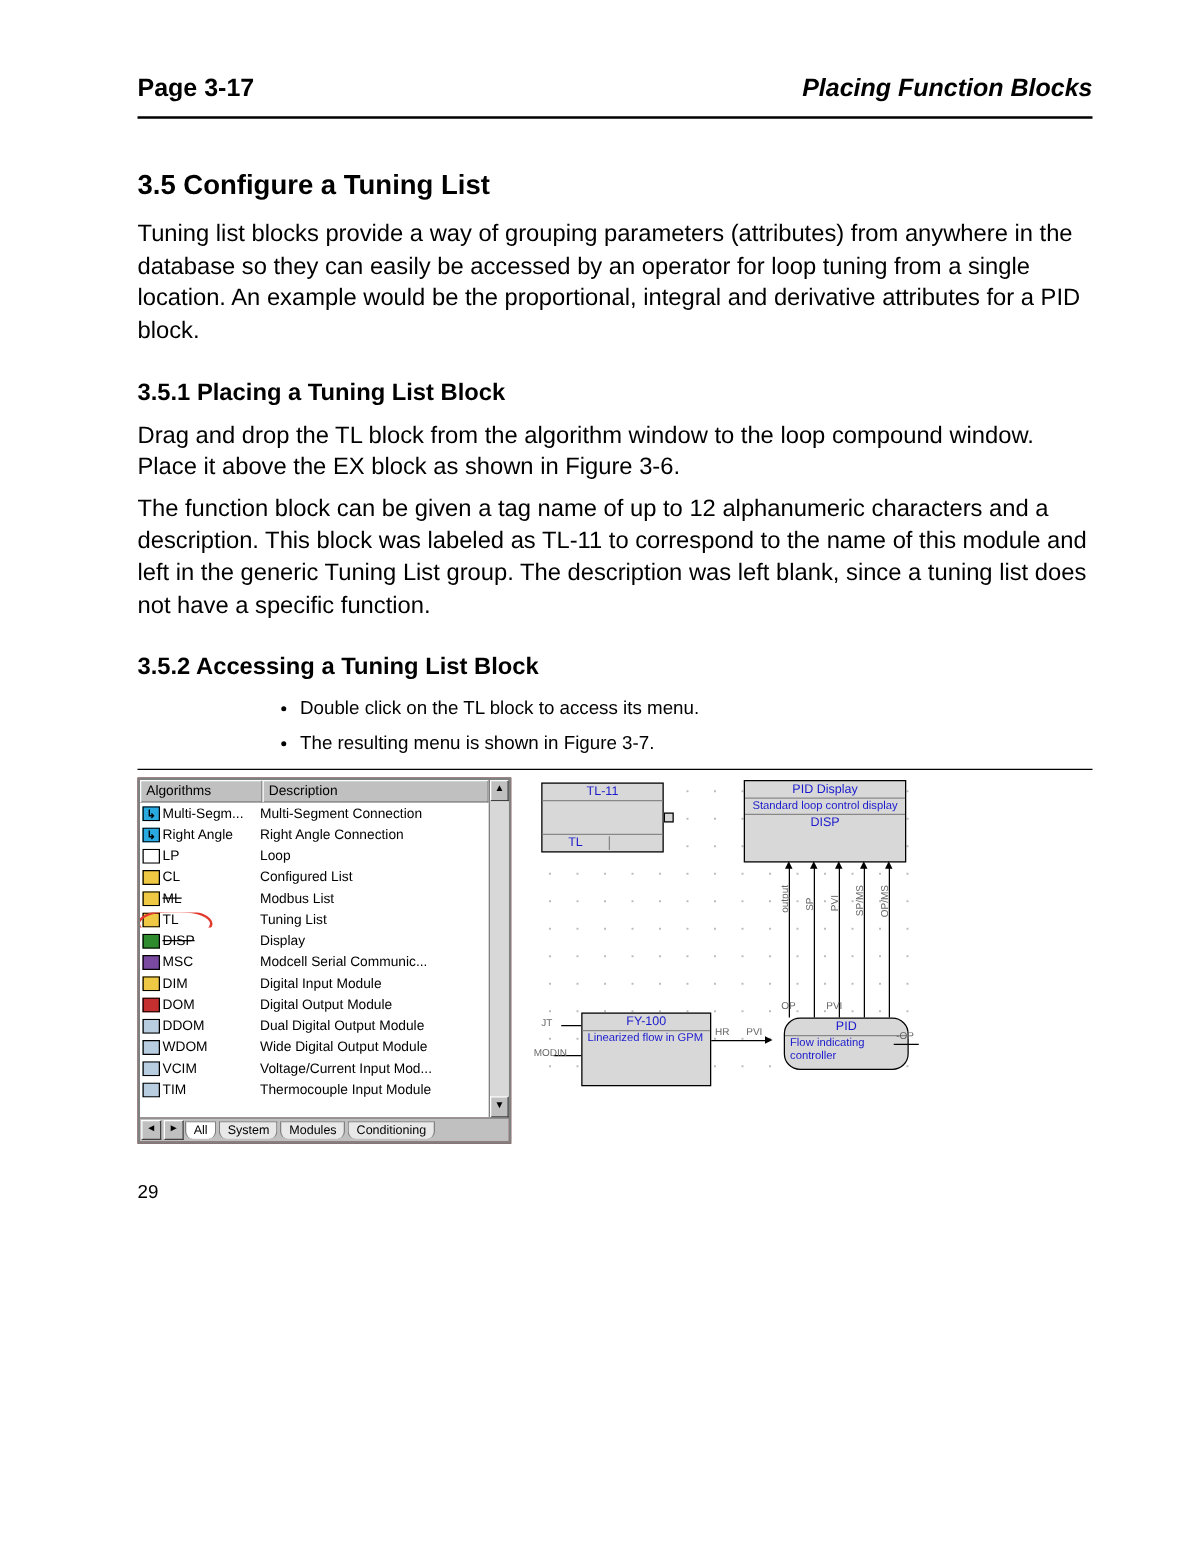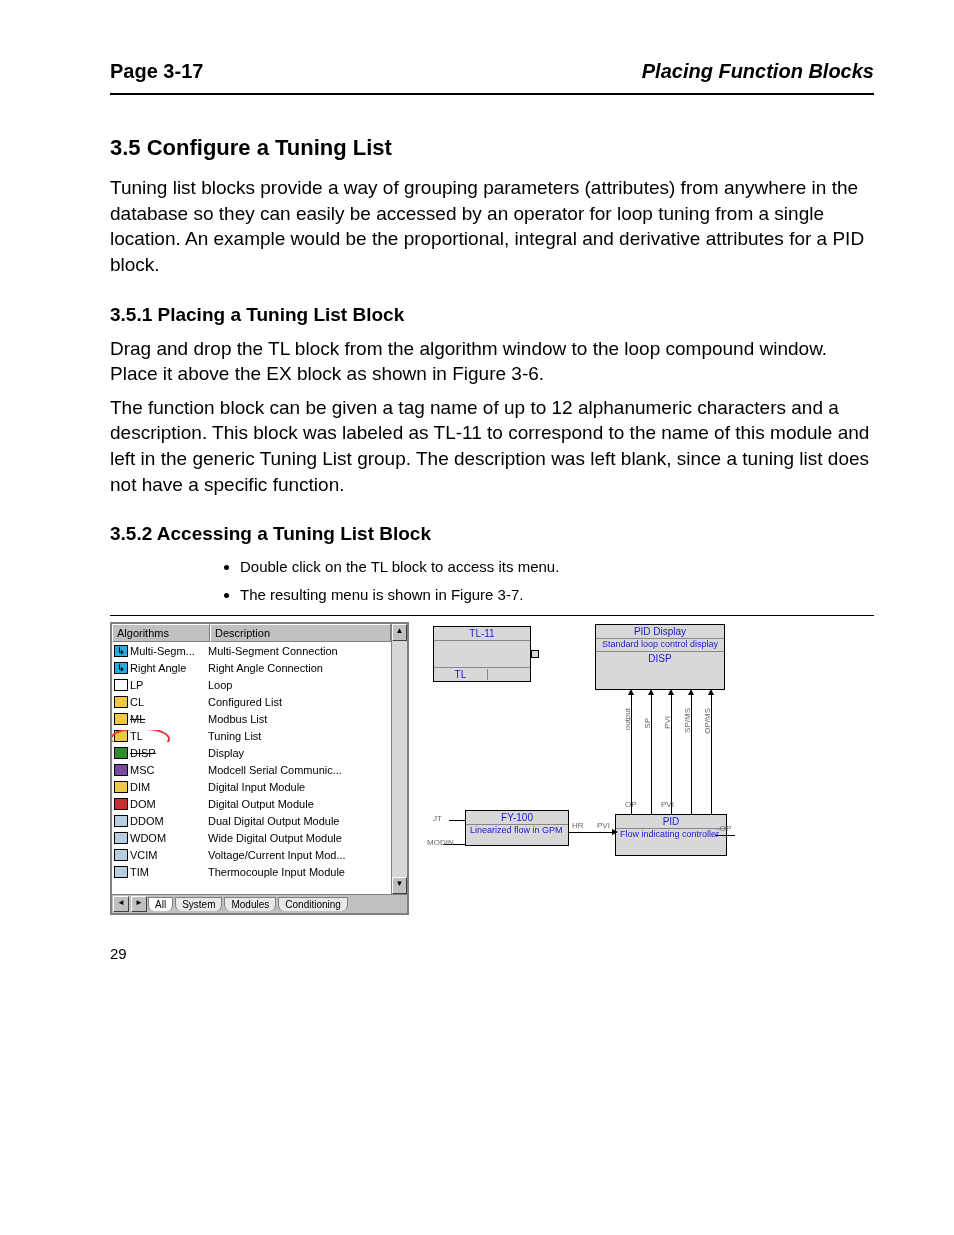--- a/index.html
+++ b/index.html
@@ -397,26 +397,26 @@
       <div style="position:absolute; left:102px; top:28px; width:6px;height:6px;border:1px solid #000;background:#d8d8d8;"></div>
 
       <div class="box" style="left:166px; top:2px; width:130px; height:66px;">
         <div class="title">PID Display</div>
         <div class="sub">Standard loop control display</div>
         <div class="foot">
             <div class="l" style="flex:1;border:none;">DISP</div>
           </div>
       </div>
 
-      <div class="box" style="left:36px; top:188px; width:104px; height:36px;">
+      <div class="box" style="left:36px; top:188px; width:104px; height:59px;">
         <div class="title">FY-100</div>
         <div class="sub" style="text-align:left; padding-left:4px;">Linearized flow in GPM</div>
       </div>
 
-      <div class="box" style="left:186px; top:192px; width:112px; height:42px;">
+      <div class="box" style="left:198px; top:192px; width:100px; height:42px;border-radius:13px;">
         <div class="title">PID</div>
         <div class="sub" style="text-align:left; padding-left:4px;">Flow indicating controller</div>
       </div>
 
       <div class="arrow-up" style="left:202px; top:72px; height:120px;"></div>
       <div class="arrow-up" style="left:222px; top:72px; height:120px;"></div>
       <div class="arrow-up" style="left:242px; top:72px; height:120px;"></div>
       <div class="arrow-up" style="left:262px; top:72px; height:120px;"></div>
       <div class="arrow-up" style="left:282px; top:72px; height:120px;"></div>
 

